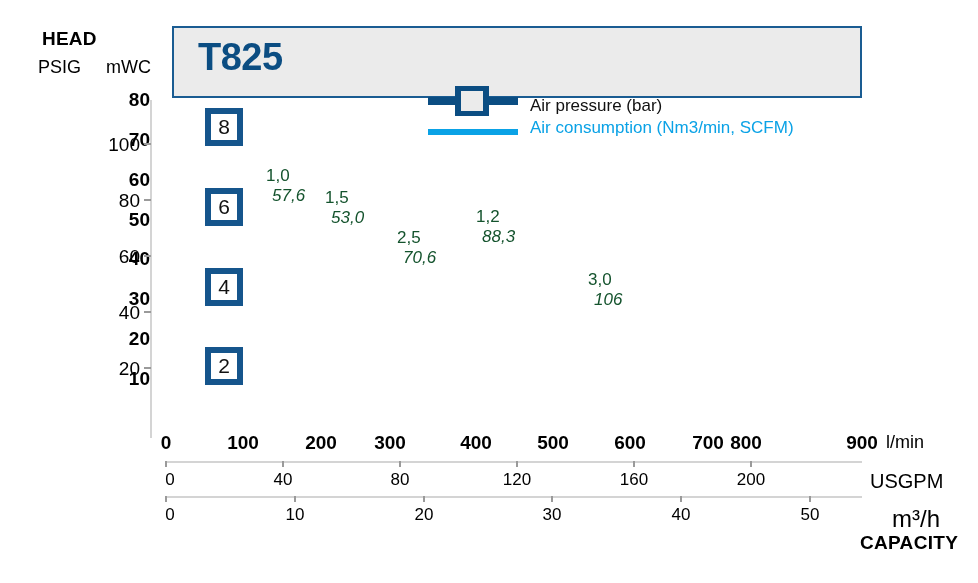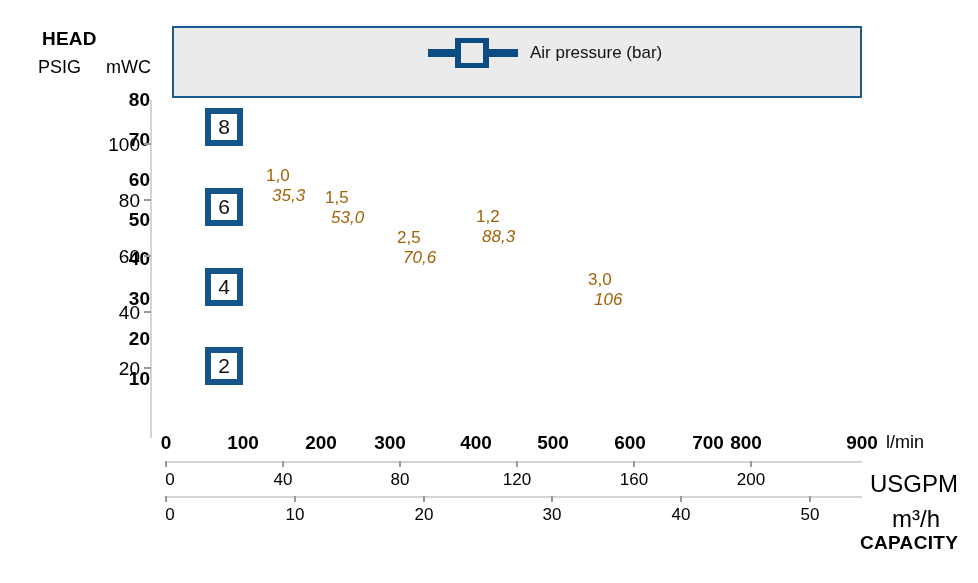--- a/index.html
+++ b/index.html
@@ -17,52 +17,52 @@
 
   
   #plot{left:166px;top:100px;width:696px;height:338px;}
   #plot-bg{position:absolute;inset:0;background:#ffffff;}
 
   
   #legend{left:172px;top:26px;width:690px;height:72px;
           background:#ebebeb;border:2px solid #1a5c92;box-sizing:border-box;}
   #legend-title{left:198px;top:36px;font-size:38px;font-weight:bold;color:#0b4d82;
                 letter-spacing:-.5px;}
-  .legend-row{position:absolute;display:flex;align-items:center;}
+  .legend-row{position:absolute;display:flex;align-items:flex-end;margin-top:48px;}
   #legend-row-1{left:428px;top:38px;}
   #legend-row-2{left:428px;top:70px;}
   .legend-text{font-size:17px;margin-left:12px;white-space:nowrap;}
   #legend-text-1{color:#111;}
   #legend-text-2{color:#0aa2e6;}
 
   
   .ytick{position:absolute;font-size:19px;font-weight:bold;text-align:right;width:44px;}
   .ptick{position:absolute;font-size:19px;font-weight:normal;text-align:right;width:52px;}
 
   
   .xrow{position:absolute;left:0;width:978px;height:30px;}
   .xtick{position:absolute;transform:translateX(-50%);white-space:nowrap;}
   .xrow1 .xtick{font-size:19px;font-weight:bold;}
   .xrow2 .xtick,.xrow3 .xtick{font-size:17px;font-weight:normal;}
   .xunit{position:absolute;white-space:nowrap;}
   #unit-lmin{left:886px;top:432px;font-size:18px;}
-  #unit-usgpm{left:870px;top:470px;font-size:24px;}
+  #unit-usgpm{left:870px;top:470px;font-size:20px;}
   #unit-m3h{left:892px;top:505px;font-size:24px;}
   #capacity{left:860px;top:532px;font-size:19px;font-weight:bold;letter-spacing:.3px;}
 
   .axisline{position:absolute;background:#d4d4d4;height:2px;}
 
   
   .pbox{position:absolute;width:38px;height:38px;background:#ffffff;
         border:6px solid #15558c;box-sizing:border-box;
         display:flex;align-items:center;justify-content:center;
         font-size:21px;font-weight:normal;color:#111;}
 
   
-  .clabel{position:absolute;color:#a16207;line-height:1.18;white-space:nowrap;}
+  .clabel{position:absolute;color:#14532d;line-height:1.18;white-space:nowrap;}
   .clabel .c1{font-size:17px;font-style:normal;display:block;}
   .clabel .c2{font-size:17px;font-style:italic;display:block;margin-left:6px;}
 
   svg{display:block;}
 </style>
 </head>
 <body>
 
 <div id="root">
 
@@ -112,29 +112,36 @@
       <g stroke="#0b5a94" stroke-width="9" stroke-linecap="butt">
         <line x1="0" y1="20" x2="642" y2="338"></line>
         <line x1="0" y1="99" x2="592" y2="338"></line>
         <line x1="0" y1="179" x2="553" y2="338"></line>
         <line x1="0" y1="258" x2="441" y2="338"></line>
       </g>
     </svg>
   </div>
 
   <div class="abs" id="legend"></div>
+  <div class="abs" id="legend-title">T825</div>
 
   <div class="legend-row" id="legend-row-1">
     <svg width="90" height="30" viewBox="0 0 90 30">
       <line x1="0" y1="15" x2="90" y2="15" stroke="#0b4d82" stroke-width="8"></line>
       <rect x="30" y="2" width="28" height="26" fill="#ebebeb" stroke="#0b4d82" stroke-width="6"></rect>
     </svg>
     <span class="legend-text" id="legend-text-1">Air pressure (bar)</span>
   </div>
 
+  <div class="legend-row" id="legend-row-2">
+    <svg width="90" height="12" viewBox="0 0 90 12">
+      <line x1="0" y1="6" x2="90" y2="6" stroke="#0aa2e6" stroke-width="6"></line>
+    </svg>
+    <span class="legend-text" id="legend-text-2">Air consumption (Nm3/min, SCFM)</span>
+  </div>
 
   <div class="ytick" style="left:106px;top:89px">80</div>
   <div class="ytick" style="left:106px;top:129px">70</div>
   <div class="ytick" style="left:106px;top:169px">60</div>
   <div class="ytick" style="left:106px;top:209px">50</div>
   <div class="ytick" style="left:106px;top:248px">40</div>
   <div class="ytick" style="left:106px;top:288px">30</div>
   <div class="ytick" style="left:106px;top:328px">20</div>
   <div class="ytick" style="left:106px;top:368px">10</div>
 
@@ -154,21 +161,21 @@
     </g>
   </svg>
 
   <div class="pbox" style="left:205px;top:108px">8</div>
   <div class="pbox" style="left:205px;top:188px">6</div>
   <div class="pbox" style="left:205px;top:268px">4</div>
   <div class="pbox" style="left:205px;top:347px">2</div>
 
   <div class="clabel" style="left:266px;top:166px">
     <span class="c1">1,0</span>
-    <span class="c2">35,3</span>
+    <span class="c2">57,6</span>
   </div>
   <div class="clabel" style="left:325px;top:188px">
     <span class="c1">1,5</span>
     <span class="c2">53,0</span>
   </div>
   <div class="clabel" style="left:397px;top:228px">
     <span class="c1">2,5</span>
     <span class="c2">70,6</span>
   </div>
   <div class="clabel" style="left:476px;top:207px">

